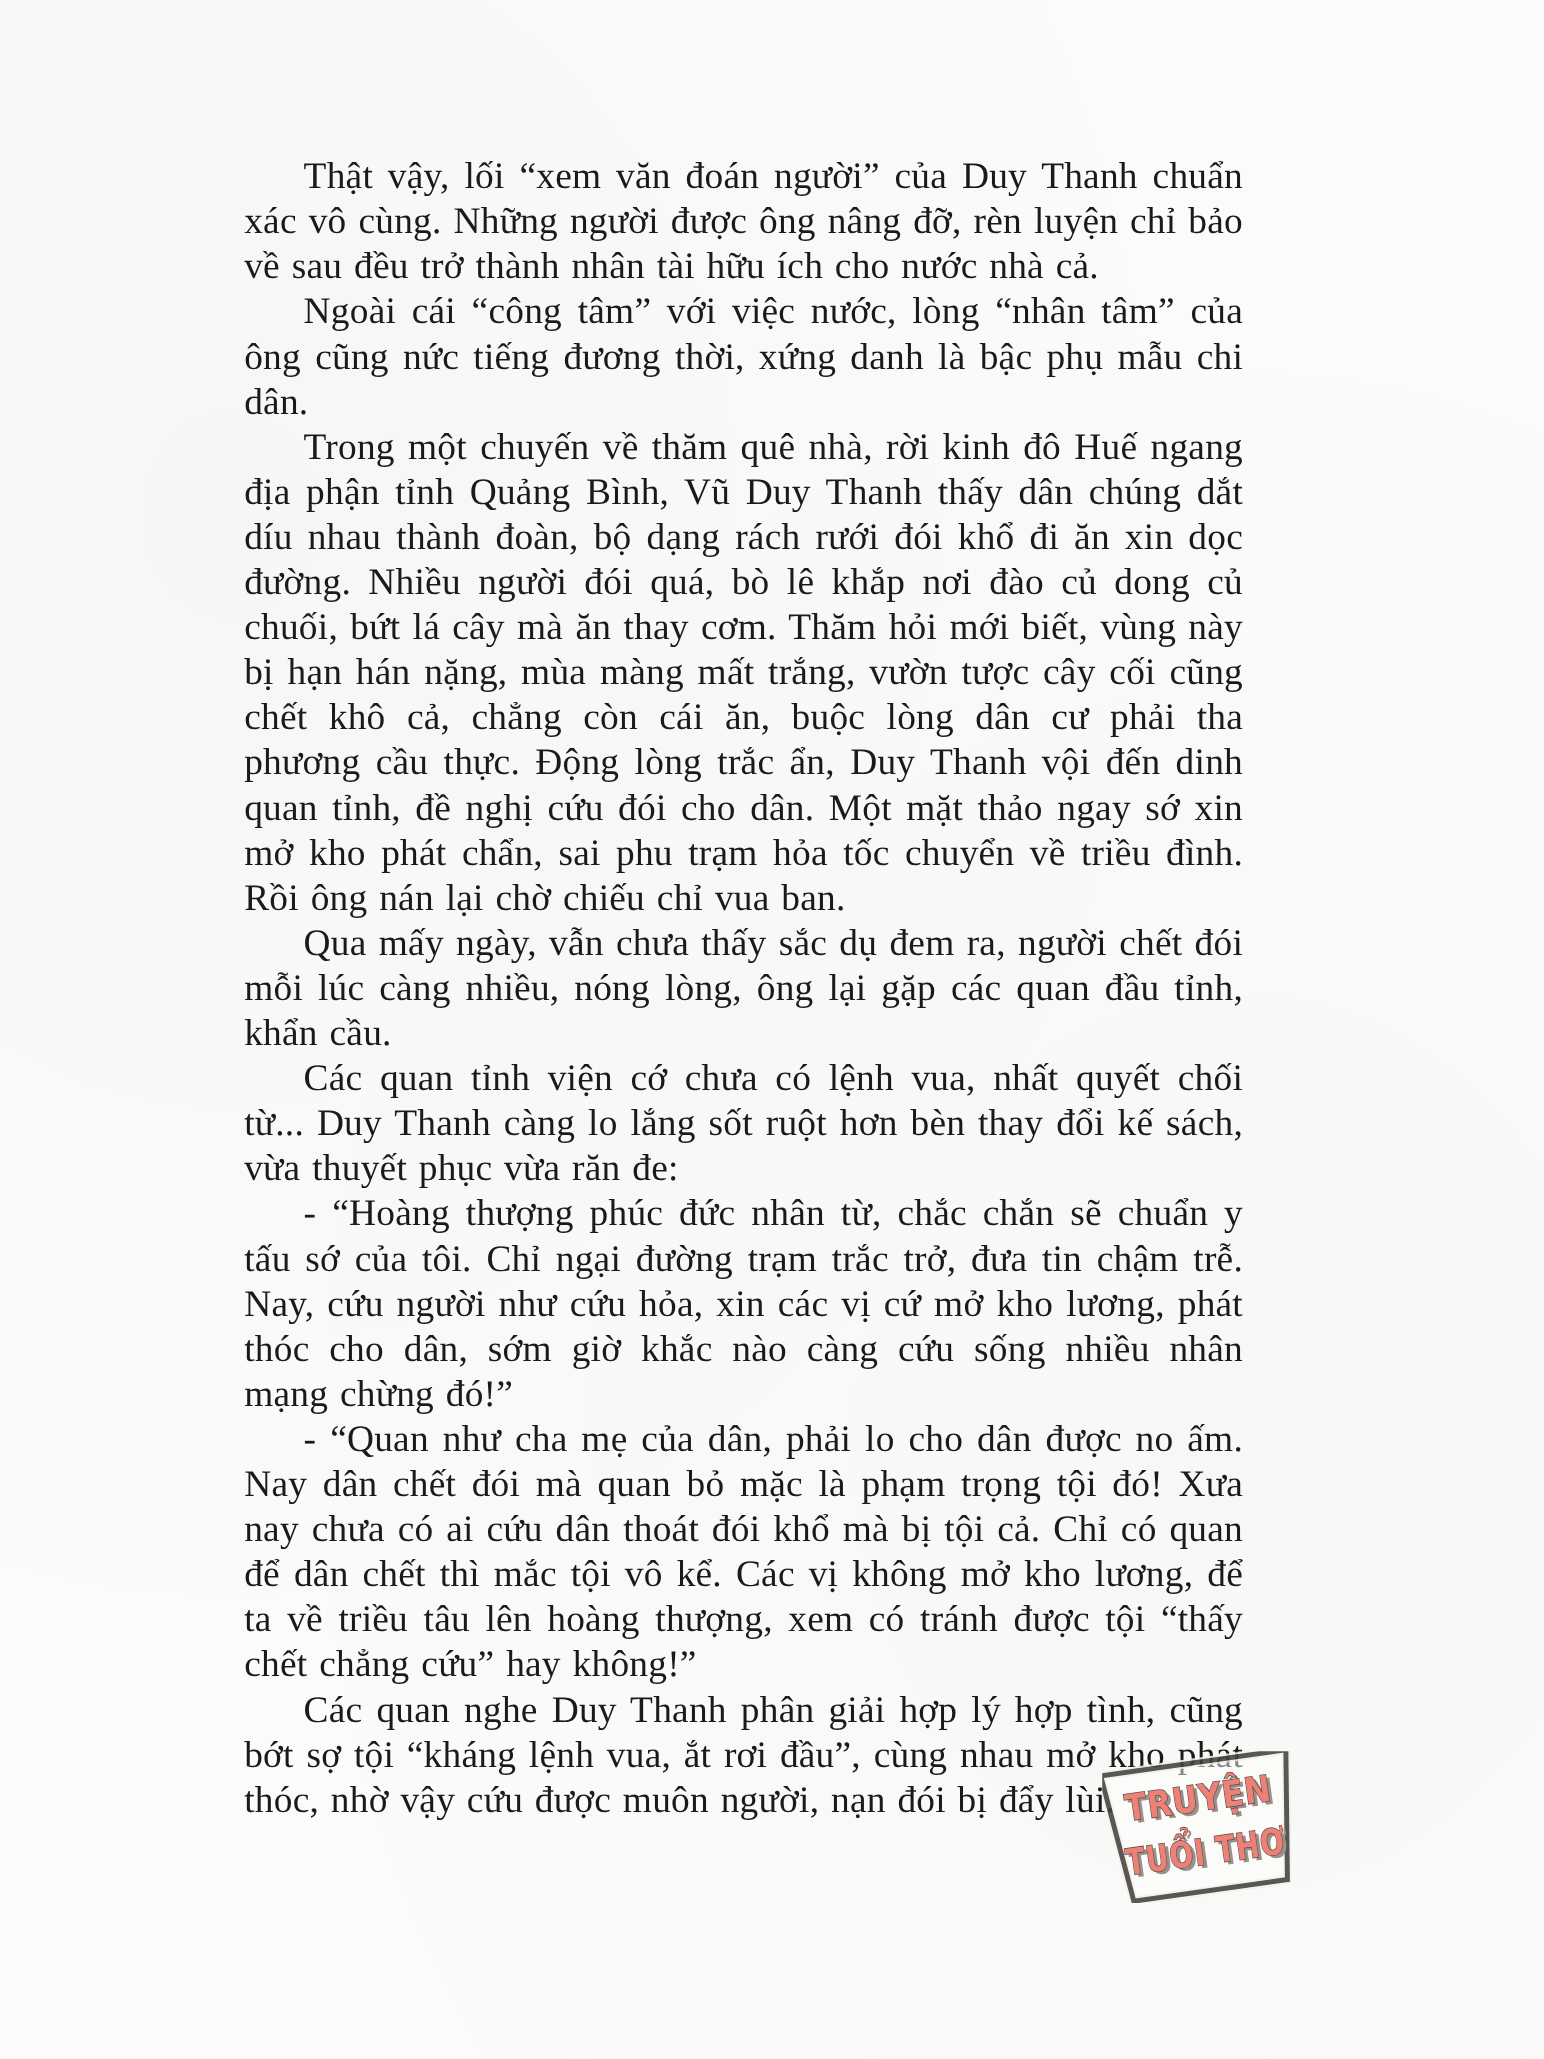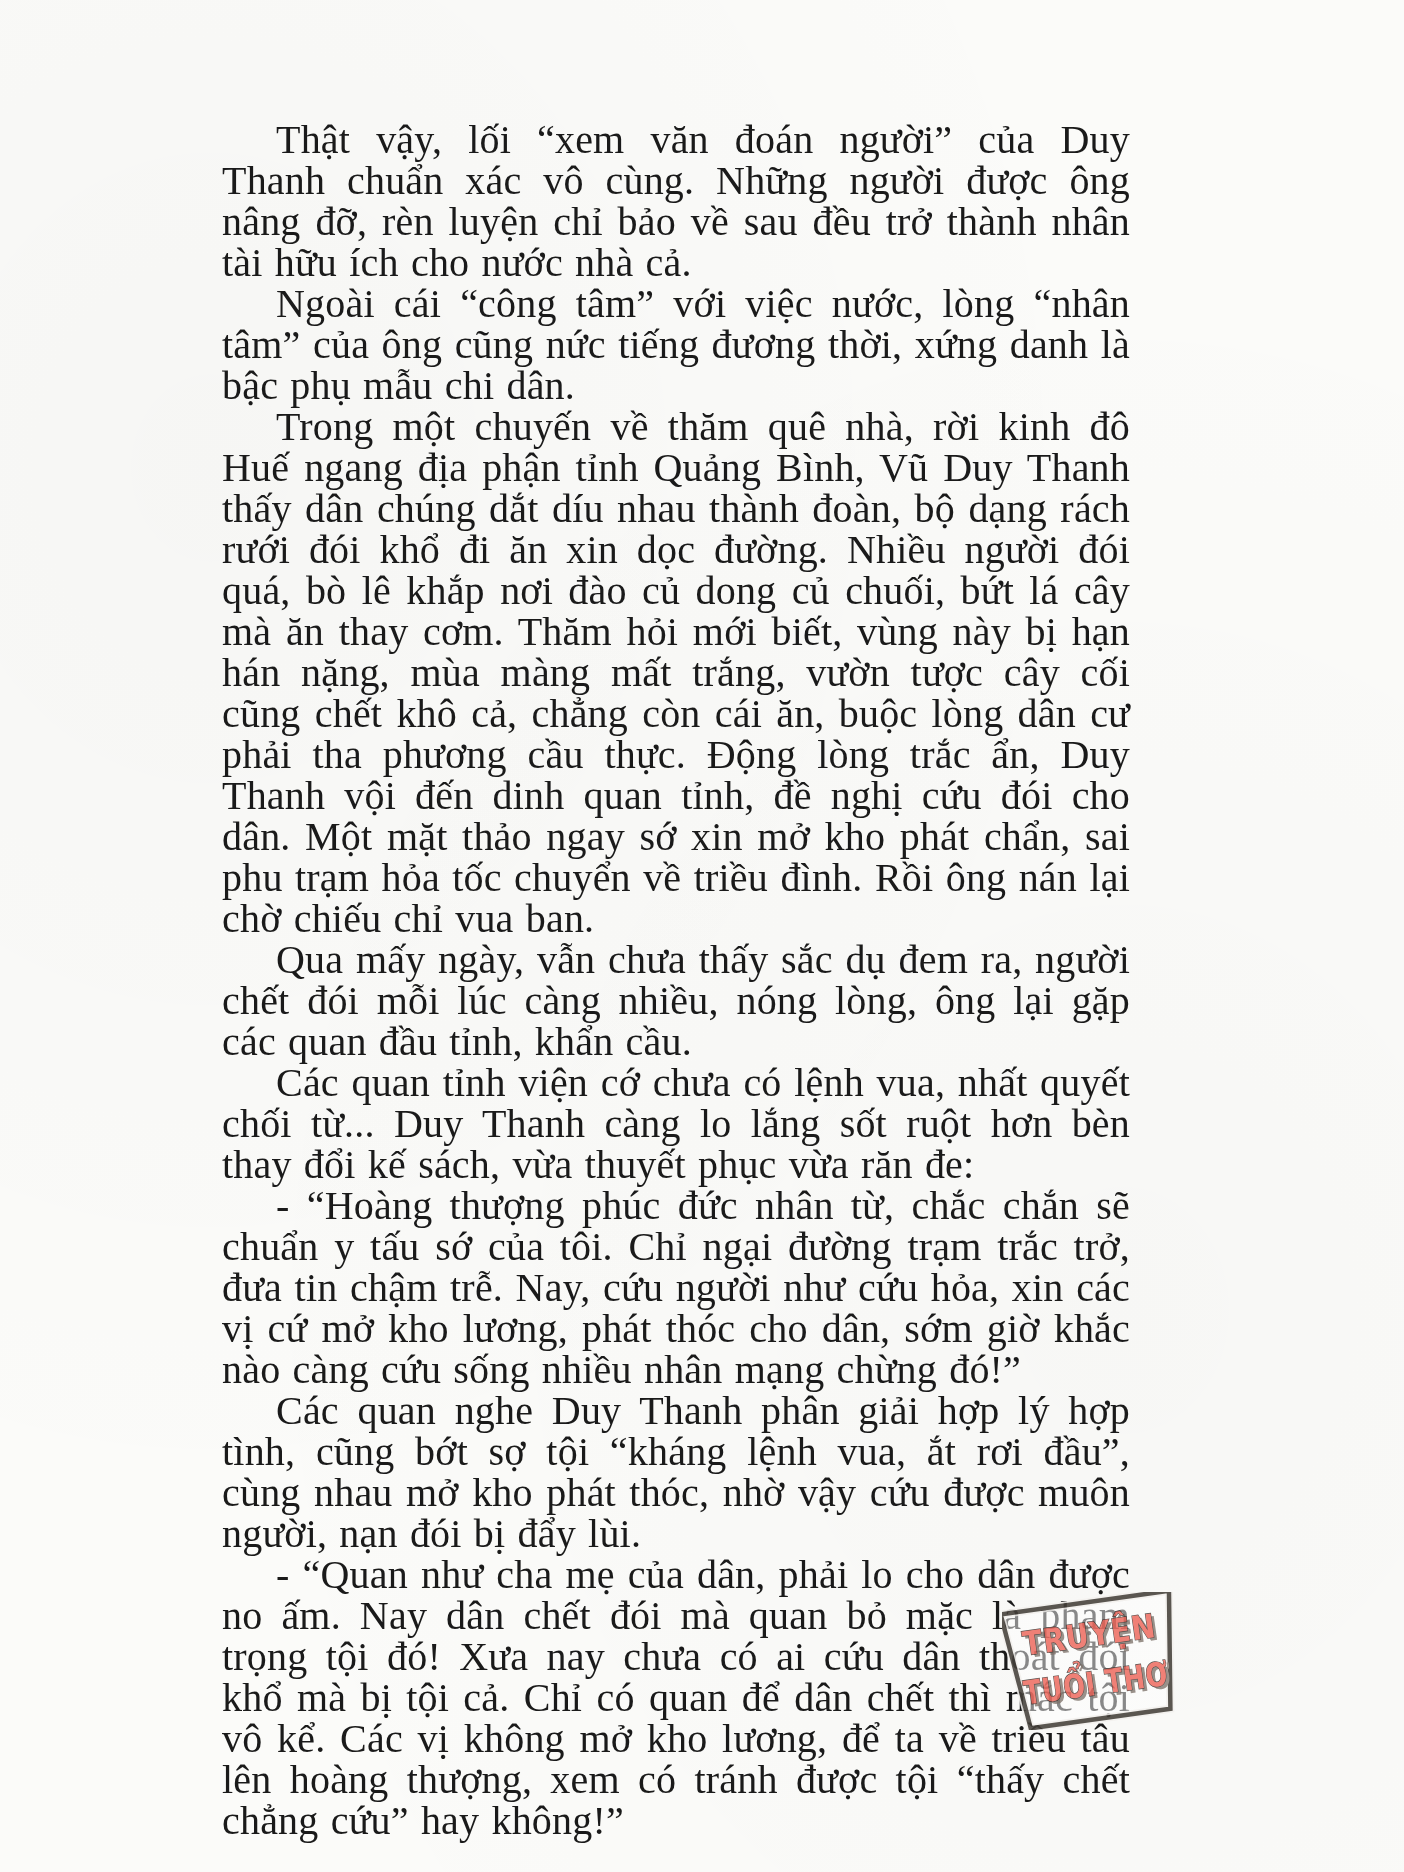--- a/index.html
+++ b/index.html
@@ -13,24 +13,24 @@
     height:1872px;
     background:
       radial-gradient(ellipse at 15% 25%, rgba(0,0,0,0.018), transparent 55%),
       radial-gradient(ellipse at 80% 70%, rgba(0,0,0,0.014), transparent 60%),
       #fbfbf9;
     overflow:hidden;
   }
   .text-block{
     position:absolute;
     left:222px;
-    top:119px;
+    top:140px;
     width:908px;
     color:#1a1a1a;
-    font-size:40px;
+    font-size:34px;
     line-height:41px;
     text-align:justify;
   }
   .text-block p{
     margin:0;
     text-indent:54px;
     word-spacing:2px;
     letter-spacing:0.2px;
   }
   .watermark{
@@ -54,22 +54,22 @@
 
 <div class="page">
 
   <div class="text-block">
     <p>Thật vậy, lối “xem văn đoán người” của Duy Thanh chuẩn xác vô cùng. Những người được ông nâng đỡ, rèn luyện chỉ bảo về sau đều trở thành nhân tài hữu ích cho nước nhà cả.</p>
     <p>Ngoài cái “công tâm” với việc nước, lòng “nhân tâm” của ông cũng nức tiếng đương thời, xứng danh là bậc phụ mẫu chi dân.</p>
     <p>Trong một chuyến về thăm quê nhà, rời kinh đô Huế ngang địa phận tỉnh Quảng Bình, Vũ Duy Thanh thấy dân chúng dắt díu nhau thành đoàn, bộ dạng rách rưới đói khổ đi ăn xin dọc đường. Nhiều người đói quá, bò lê khắp nơi đào củ dong củ chuối, bứt lá cây mà ăn thay cơm. Thăm hỏi mới biết, vùng này bị hạn hán nặng, mùa màng mất trắng, vườn tược cây cối cũng chết khô cả, chẳng còn cái ăn, buộc lòng dân cư phải tha phương cầu thực. Động lòng trắc ẩn, Duy Thanh vội đến dinh quan tỉnh, đề nghị cứu đói cho dân. Một mặt thảo ngay sớ xin mở kho phát chẩn, sai phu trạm hỏa tốc chuyển về triều đình. Rồi ông nán lại chờ chiếu chỉ vua ban.</p>
     <p>Qua mấy ngày, vẫn chưa thấy sắc dụ đem ra, người chết đói mỗi lúc càng nhiều, nóng lòng, ông lại gặp các quan đầu tỉnh, khẩn cầu.</p>
     <p>Các quan tỉnh viện cớ chưa có lệnh vua, nhất quyết chối từ... Duy Thanh càng lo lắng sốt ruột hơn bèn thay đổi kế sách, vừa thuyết phục vừa răn đe:</p>
     <p>- “Hoàng thượng phúc đức nhân từ, chắc chắn sẽ chuẩn y tấu sớ của tôi. Chỉ ngại đường trạm trắc trở, đưa tin chậm trễ. Nay, cứu người như cứu hỏa, xin các vị cứ mở kho lương, phát thóc cho dân, sớm giờ khắc nào càng cứu sống nhiều nhân mạng chừng đó!”</p>
+    <p>- “Quan như cha mẹ của dân, phải lo cho dân được no ấm. Nay dân chết đói mà quan bỏ mặc là phạm trọng tội đó! Xưa nay chưa có ai cứu dân thoát đói khổ mà bị tội cả. Chỉ có quan để dân chết thì mắc tội vô kể. Các vị không mở kho lương, để ta về triều tâu lên hoàng thượng, xem có tránh được tội “thấy chết chẳng cứu” hay không!”</p>
     <p>Các quan nghe Duy Thanh phân giải hợp lý hợp tình, cũng bớt sợ tội “kháng lệnh vua, ắt rơi đầu”, cùng nhau mở kho phát thóc, nhờ vậy cứu được muôn người, nạn đói bị đẩy lùi.</p>
-    <p>- “Quan như cha mẹ của dân, phải lo cho dân được no ấm. Nay dân chết đói mà quan bỏ mặc là phạm trọng tội đó! Xưa nay chưa có ai cứu dân thoát đói khổ mà bị tội cả. Chỉ có quan để dân chết thì mắc tội vô kể. Các vị không mở kho lương, để ta về triều tâu lên hoàng thượng, xem có tránh được tội “thấy chết chẳng cứu” hay không!”</p>
   </div>
 
   <div class="watermark">
     <svg viewBox="0 0 182 138">
       <g transform="rotate(-8 91 69)">
         <polygon points="6,10 176,10 161,127 20,127" fill="rgba(255,255,255,0.55)" stroke="#f3f1ee" stroke-width="8"></polygon>
         <polygon points="6,10 176,10 161,127 20,127" fill="none" stroke="#45403a" stroke-width="4.5"></polygon>
         <text x="94" y="57" text-anchor="middle" class="wm-text" fill="#8d837c" textLength="134" lengthAdjust="spacingAndGlyphs">TRUYỆN</text>
         <text x="91" y="54" text-anchor="middle" class="wm-text" fill="#ee7065" stroke="#3c3835" stroke-width="1.3" paint-order="stroke" textLength="134" lengthAdjust="spacingAndGlyphs">TRUYỆN</text>
         <text x="94" y="106" text-anchor="middle" class="wm-text" fill="#8d837c" textLength="146" lengthAdjust="spacingAndGlyphs">TUỔI THƠ</text>

